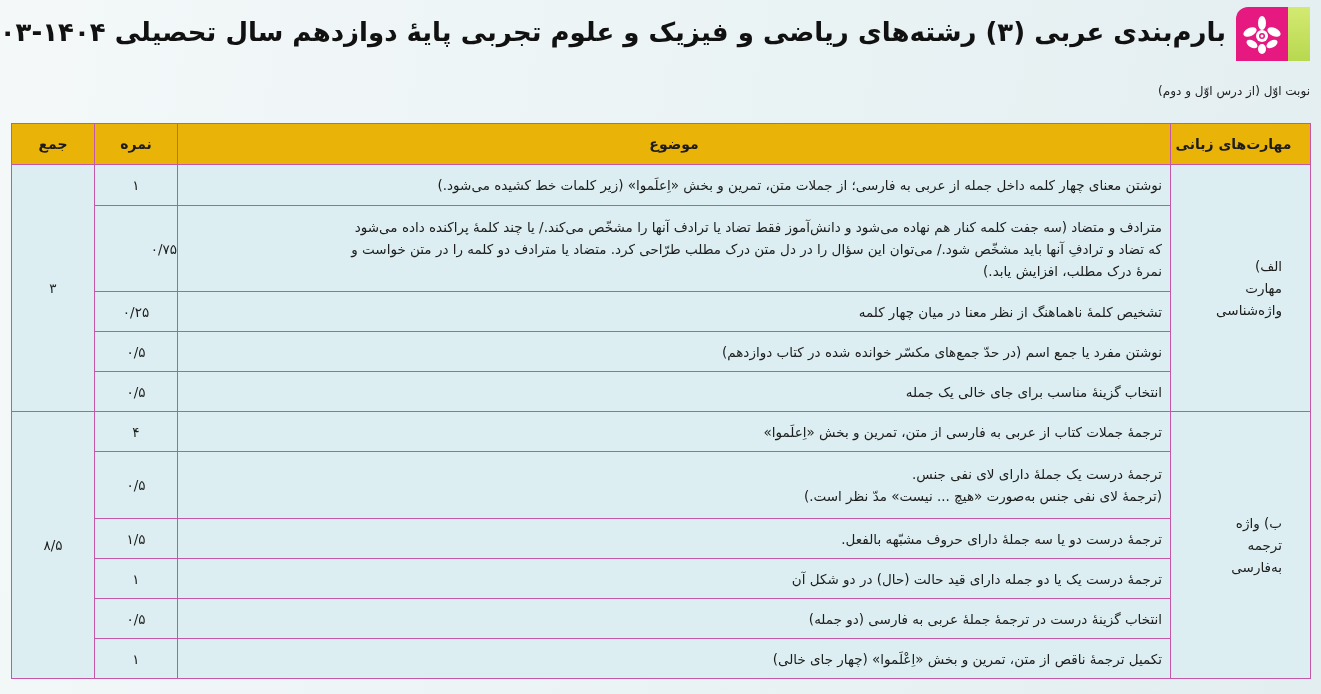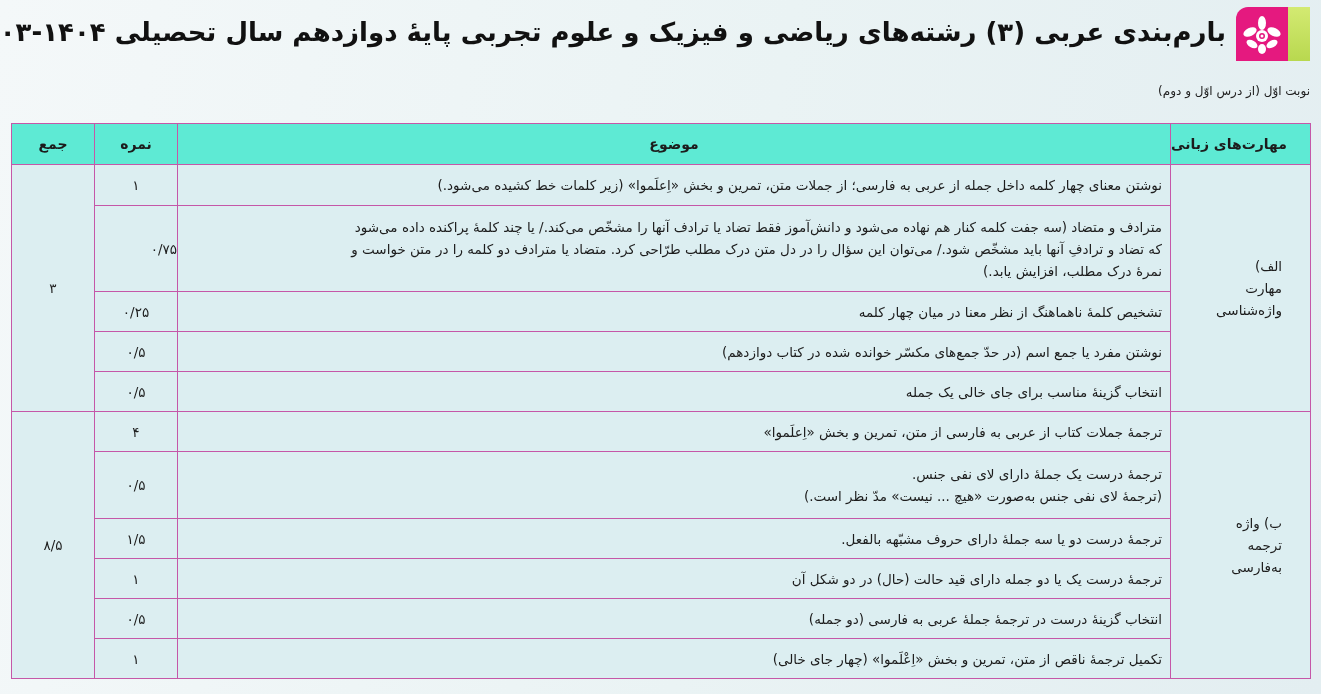--- a/index.html
+++ b/index.html
@@ -42,26 +42,26 @@
     border-collapse: collapse; direction: rtl; table-layout: fixed;
   }
   table.grid td, table.grid th {
     border: 1.5px solid #c557a8;
     background: #dceef1;
     font-size: 13.5px; line-height: 22px;
     font-weight: normal;
     color: #1c1c1c;
   }
   table.grid th {
-    background: #5eead4; height: 41px; font-weight: bold; font-size: 14px;
+    background: #eab308; height: 41px; font-weight: bold; font-size: 14px;
   }
   td.topic { text-align: right; padding: 4px 8px 4px 8px; }
   td.score, td.total { text-align: center; font-size: 14px; }
   td.skill { text-align: right; font-size: 14px; line-height: 22px; padding: 0 28px; }
-  th.col-skill { text-align: left; padding-right: 14px; }
+  th.col-skill { text-align: center; padding-right: 14px; }
   th.col-topic { text-align: center; }
   th.col-score, th.col-total { text-align: center; }
   tr.r1 td { height: 41px; }
   tr.r2 td { height: 86px; text-align: right; }
   tr.r3 td, tr.r4 td, tr.r5 td { height: 40px; }
   tr.r6 td { height: 40px; }
   tr.r7 td { height: 67px; }
   tr.r8 td, tr.r9 td, tr.r10 td, tr.r11 td { height: 40px; }
   .block-sep td { border-top: 2px solid #c557a8; }
   .line { display: block; }

